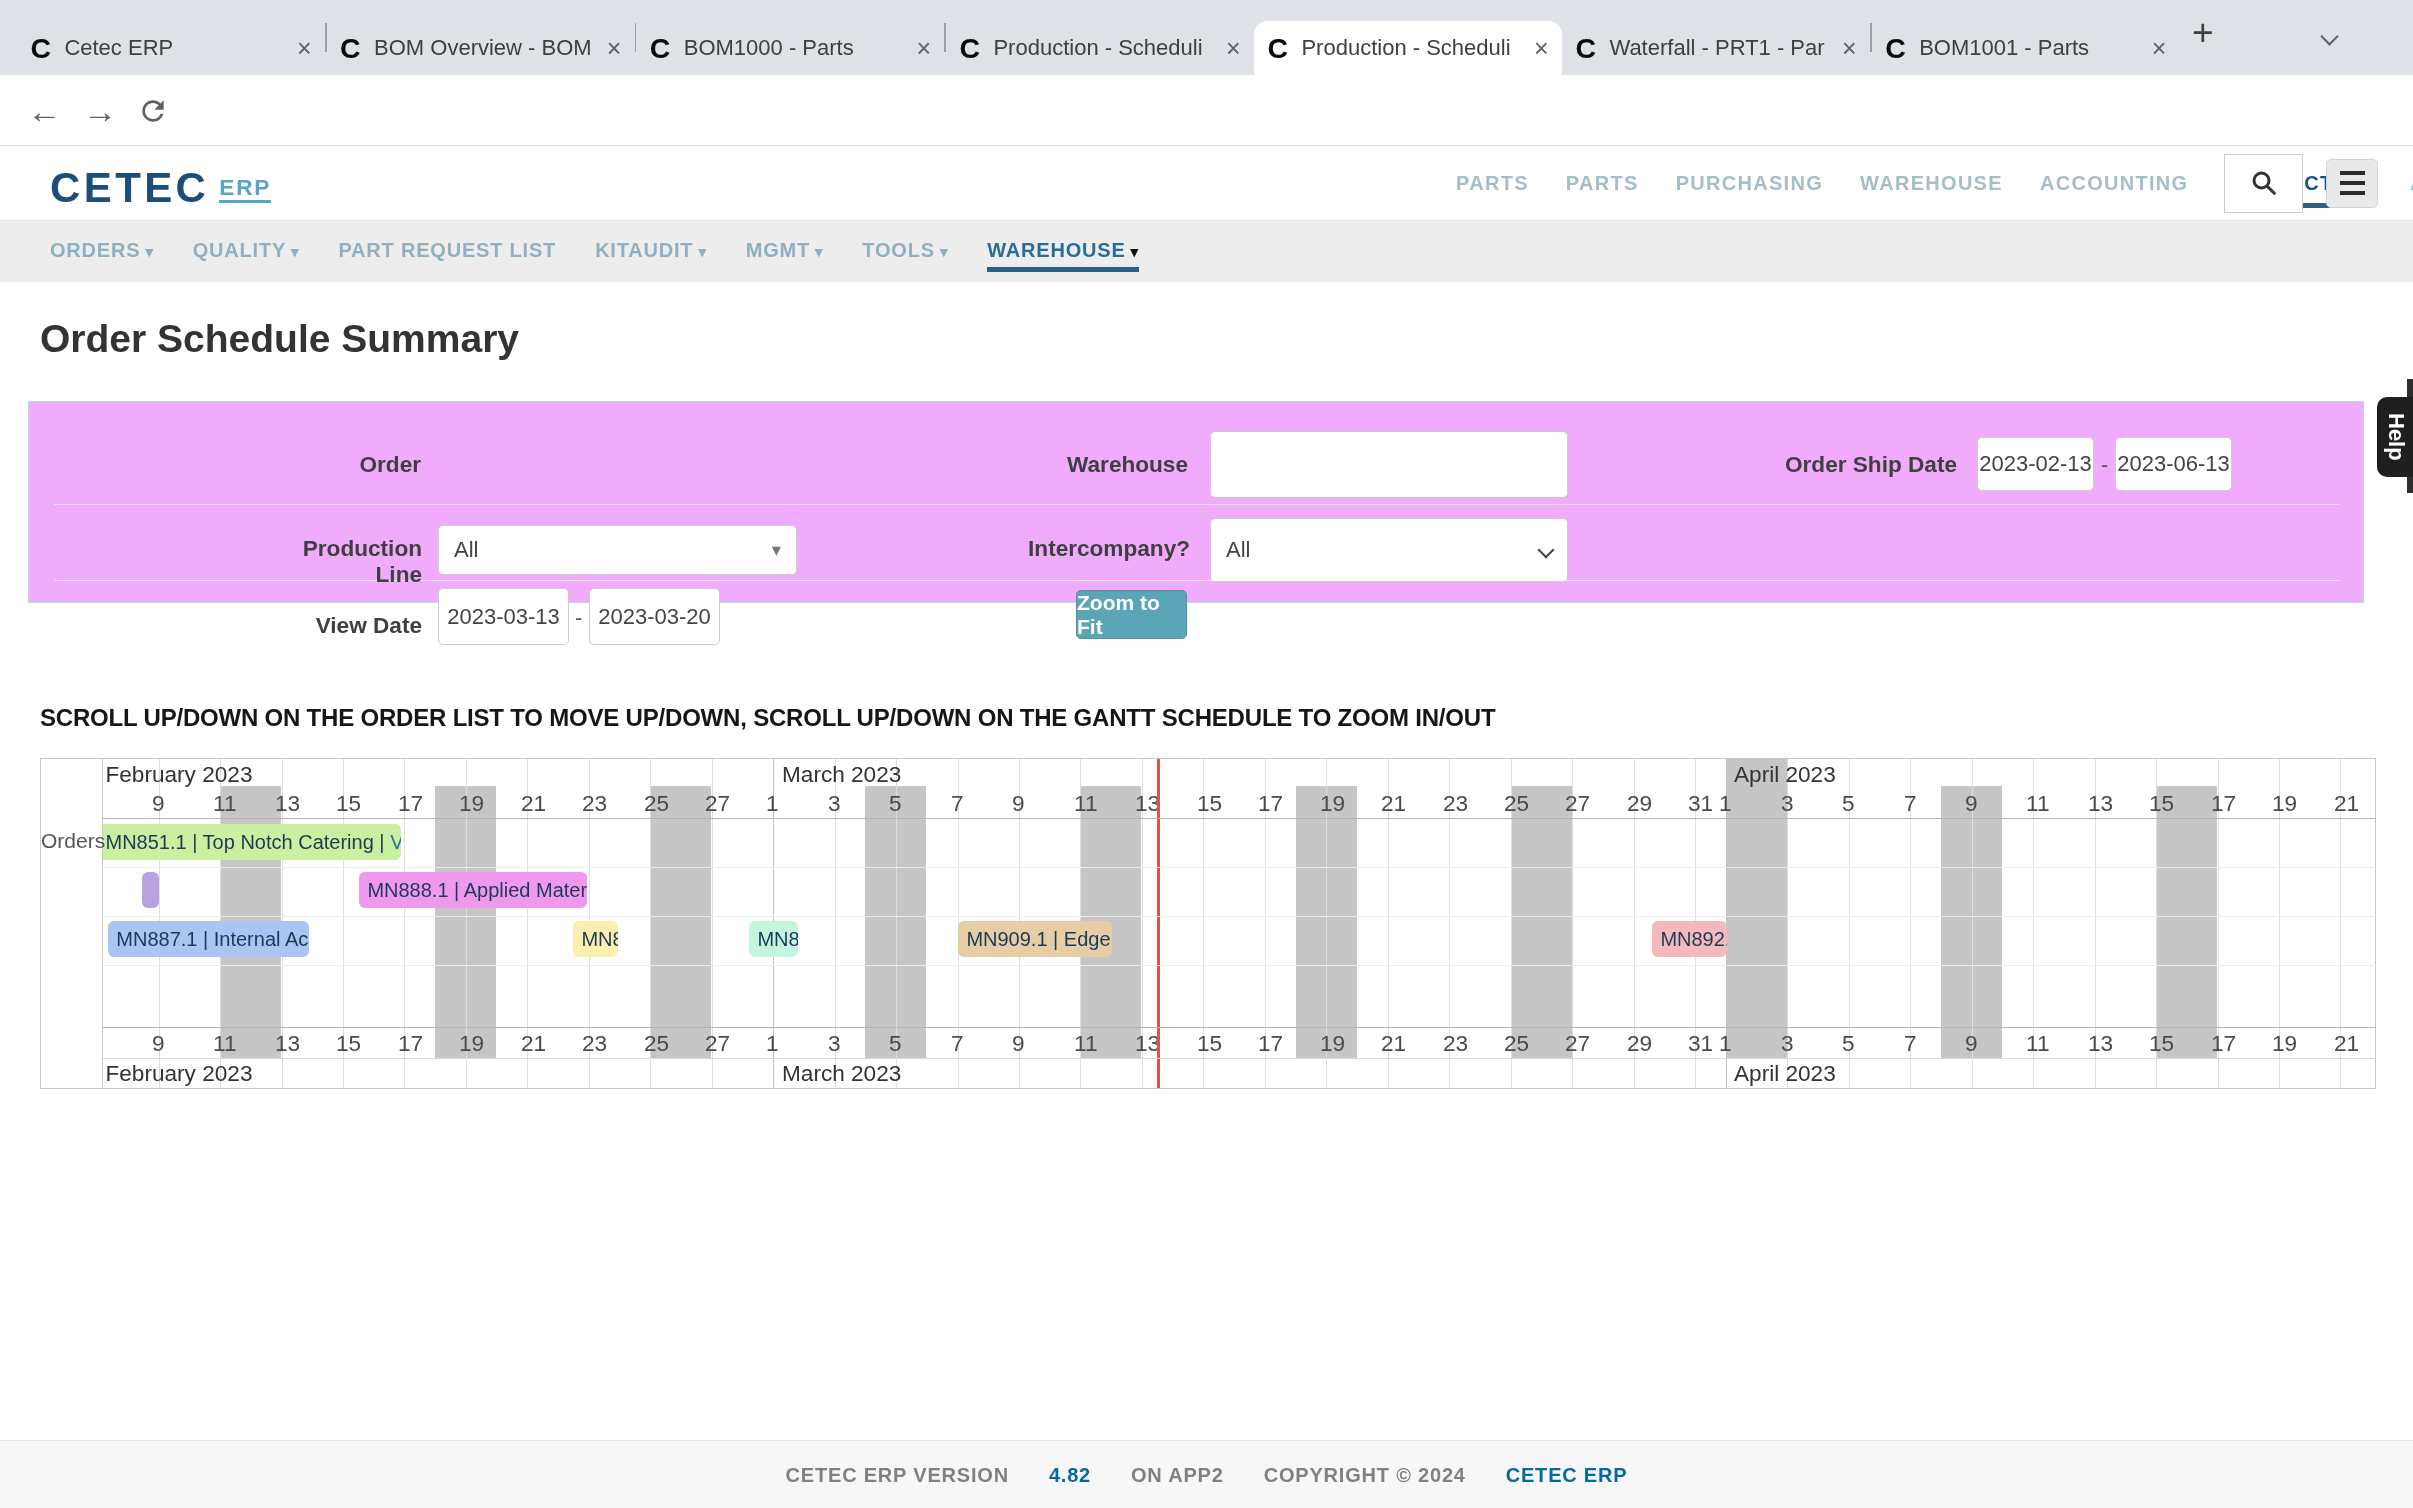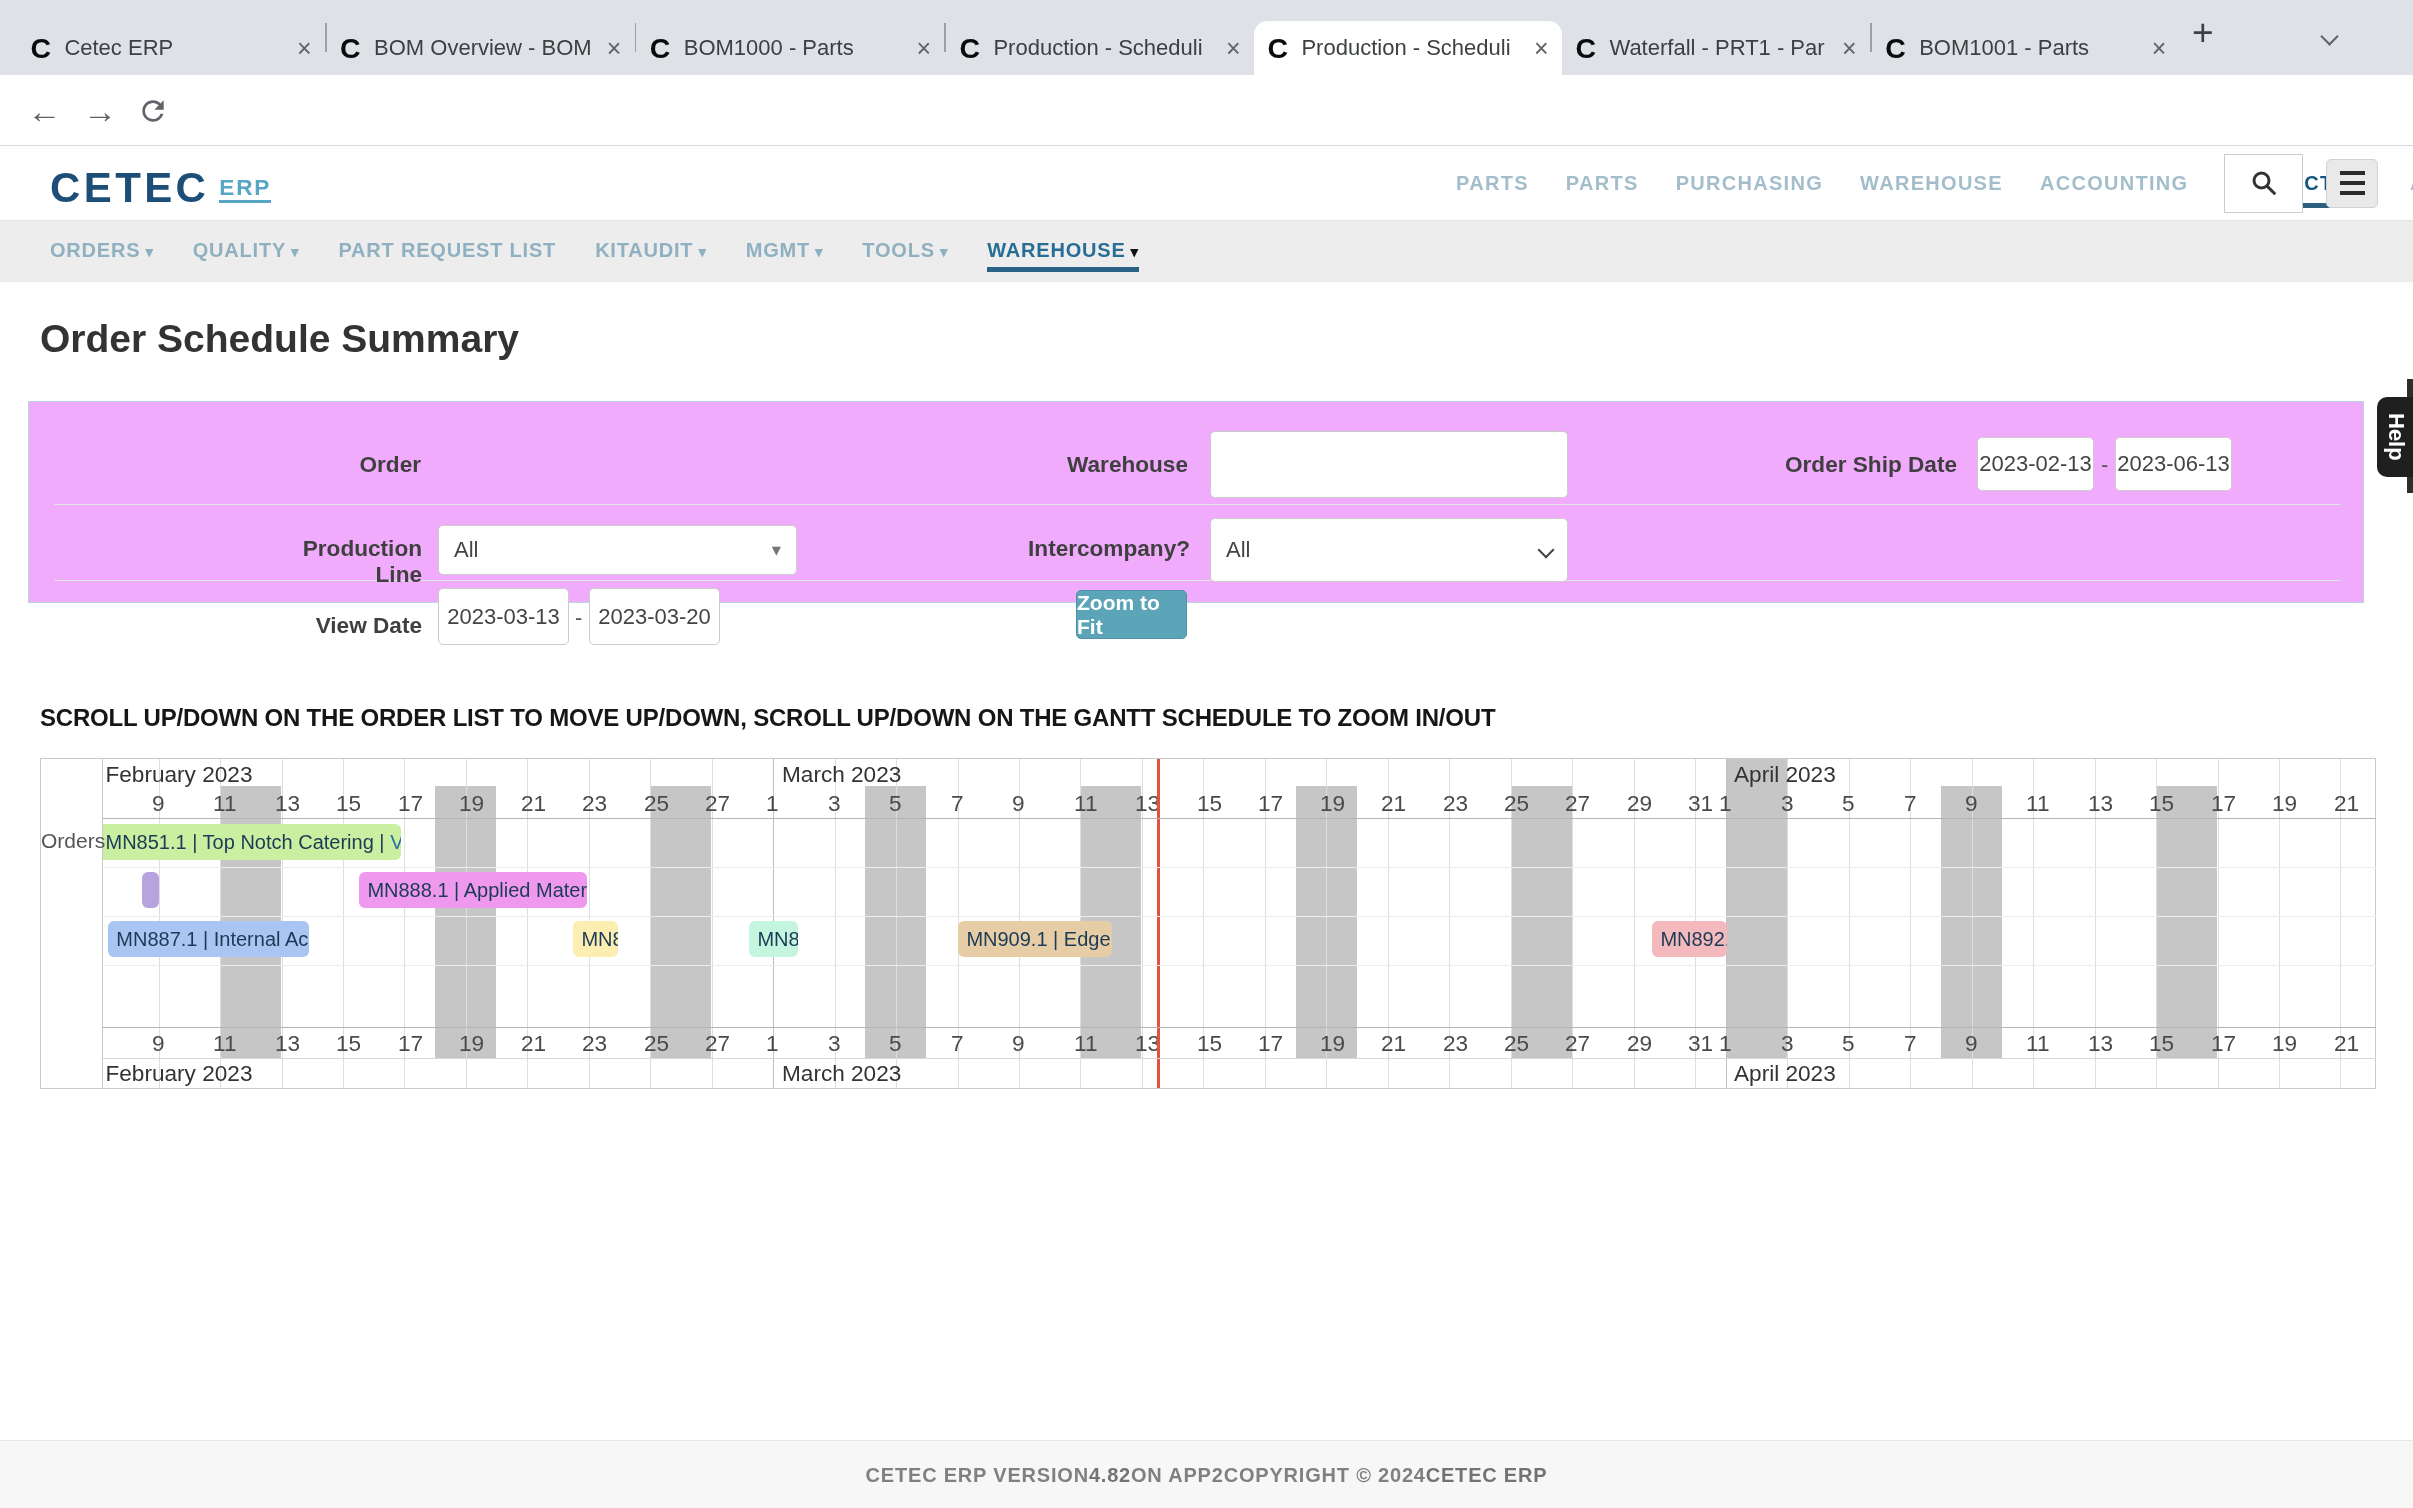--- a/index.html
+++ b/index.html
@@ -85,23 +85,23 @@
   .wkend{position:absolute;background:#c6c6c6}
   .grid{position:absolute;top:0;width:0.8px;height:329px}
   .daylab{position:absolute;font-size:22.6px;color:#4a4a4a}
   .monthlab{position:absolute;font-size:22.6px;color:#333}
   .bar{position:absolute;height:36px;border-radius:5.9px;font-size:20px;line-height:36px;white-space:nowrap;
        overflow:hidden;padding:0 8.4px;box-sizing:border-box;z-index:3}
   .bar .lnk{cursor:pointer}
 
   
   #footer{position:absolute;left:0;top:1440px;width:2413px;height:69px;background:#f7f7f7;border-top:0.8px solid #e8e8e8;
-          box-sizing:border-box;display:flex;align-items:center;justify-content:center;}
+          box-sizing:border-box;display:flex;align-items:center;justify-content:center;gap:40px}
   .fseg{font-size:20px;font-weight:bold;letter-spacing:0.8px;color:#808080}
-  .fseg.link{color:#737373}
+  .fseg.link{color:#0369a1}
 
   
   #helptab{position:absolute;left:2377px;top:397px;width:37px;height:80px;background:#1f1f1f;border-radius:10px 0 0 10px;
            color:#fff;font-size:22px;font-weight:bold;writing-mode:vertical-rl;display:flex;align-items:center;justify-content:center}
   #edgestrip{position:absolute;left:2407px;top:379px;width:6.7px;height:114px;background:#2d2d2d}
 </style>
 </head>
 <body>
 
 <div id="tabbar">

